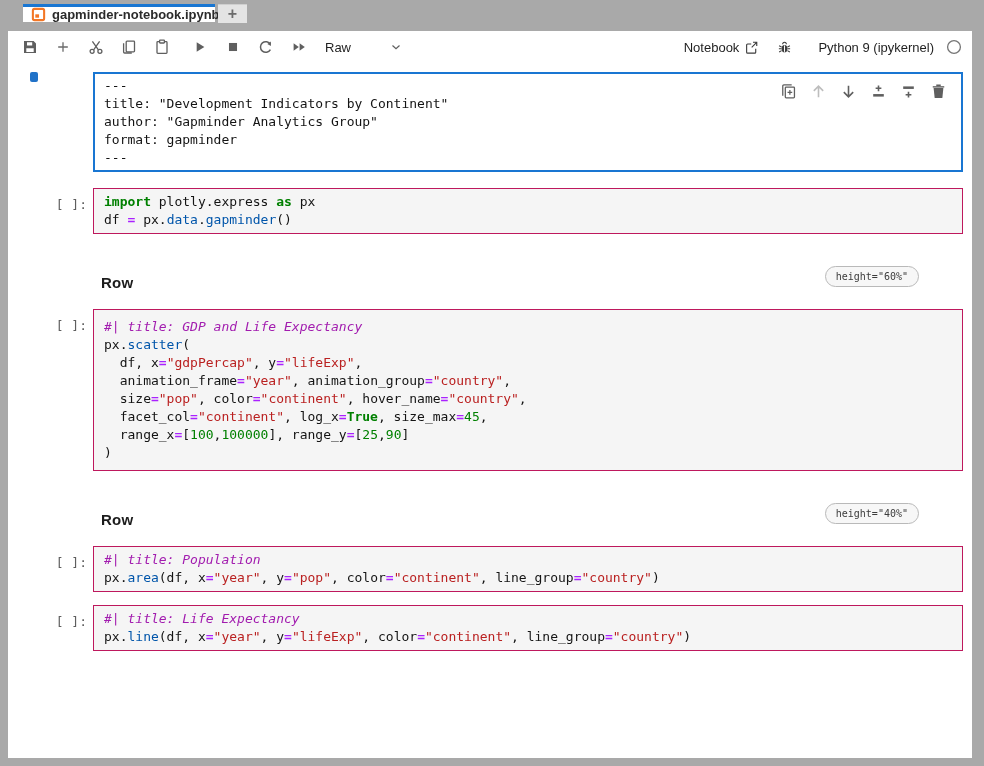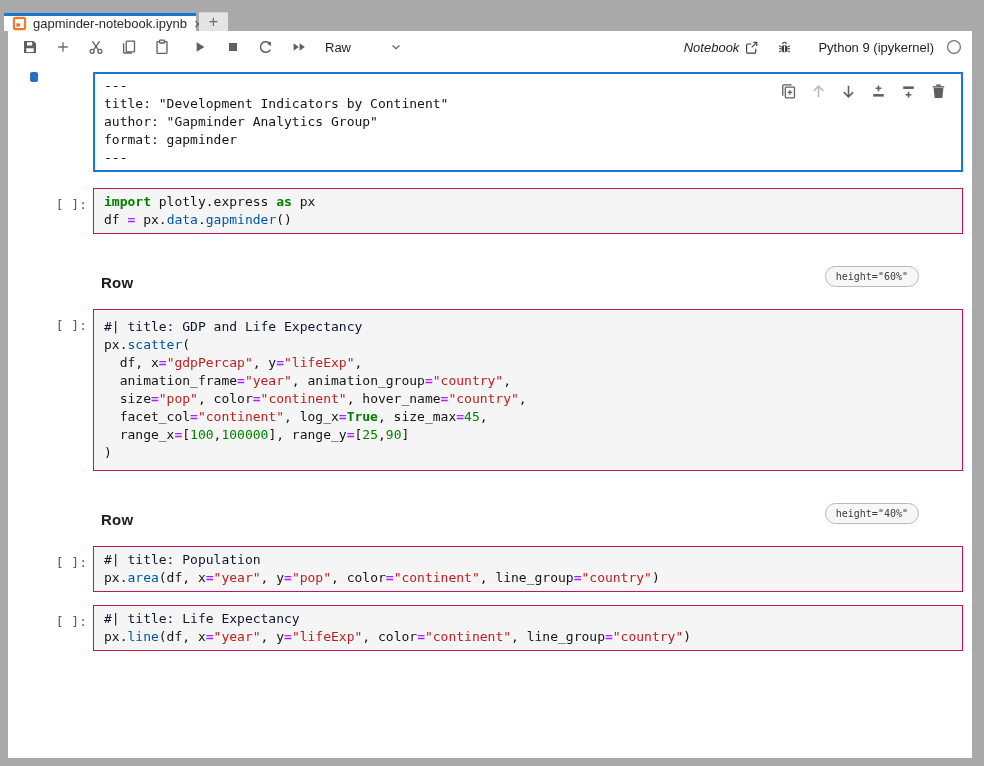--- a/index.html
+++ b/index.html
@@ -1,34 +1,34 @@
 <!DOCTYPE html>
 <html><head>
 <meta charset="utf-8">
 <style>
   * { margin:0; padding:0; box-sizing:border-box; }
   html,body { width:984px; height:766px; }
   body { background:#a9a9a9; font-family:"Liberation Sans", sans-serif; position:relative; overflow:hidden; }
 
   
-  .tabbar { position:absolute; left:4px; top:4px; right:12px; height:27px; display:flex; align-items:flex-end; }
+  .tabbar { position:absolute; left:23px; top:4px; right:12px; height:27px; display:flex; align-items:flex-start;font-weight:bold; }
   .tab { background:#ffffff; border-top:3px solid #1976d2; display:flex; align-items:center; gap:6px; padding:0 9px 0 8px; width:192px; }
   .tab-title { font-size:13px; color:#2b2b2b; white-space:nowrap; }
   .tab-close { font-size:15px; color:#5f5f5f; line-height:1; cursor:pointer; padding:0 1px; }
   .newtab { background:#e4e4e4; width:29px; margin-left:3px; display:flex; align-items:center; justify-content:center; color:#6b6b6b; font-size:16px; border-top:1px solid #cfcfcf; }
 
   
   .toolbar { position:absolute; left:8px; top:31px; right:12px; height:33px; background:#fff; border-bottom:1px solid #c6c6c6; display:flex; align-items:center; padding:0 10px 0 8px; }
   .tbtn { width:28px; height:24px; display:flex; align-items:center; justify-content:center; flex:none; cursor:pointer; }
   .tb-gap { width:5px; flex:none; }
   .celltype { display:flex; align-items:center; margin-left:12px; cursor:pointer; }
   .celltype-label { font-size:13px; color:#1f1f1f; }
   .celltype .chev { margin-left:38px; display:flex; align-items:center; }
   .toolbar-right { margin-left:auto; display:flex; align-items:center; gap:10px; }
-  .nb-label { font-size:13px; color:#1f1f1f; display:flex; align-items:center; gap:5px; cursor:pointer;font-style:italic; }
+  .nb-label { font-size:13px; color:#1f1f1f; display:flex; align-items:center; gap:5px; cursor:pointer; }
   .kernel-label { font-size:13px; color:#1f1f1f; margin-left:8px; }
   .bug { margin:0 8px; cursor:pointer; display:flex; }
   .kcircle { margin-left:2px; display:flex; cursor:pointer; }
 
   
   .notebook { position:absolute; left:8px; top:60px; right:12px; bottom:8px; background:#fff; overflow:hidden; padding-top:12px; }
   .cell { display:flex; align-items:flex-start; margin-bottom:16px; }
   .gutter { width:85px; flex:none; position:relative; min-height:10px; }
   .collapser { position:absolute; left:22px; top:0; bottom:0; width:8px; border-radius:2px; background:transparent; cursor:pointer; }
   .collapser.active { background:#2172c8; }
@@ -36,21 +36,21 @@
   .input { flex:1; margin-right:9px; background:#f5f5f5; border:1px solid #be185d; position:relative; }
   .input.active { background:#ffffff; border:2px solid #1976d2; }
   .code { font-family:"DejaVu Sans Mono", monospace; font-size:13px; line-height:18px; padding:4px 10px; color:#141414; white-space:pre; }
   .input.active .code { padding:3px 9px; }
 
   .tok-kw  { color:#008000; font-weight:bold; }
   .tok-op  { color:#AA22FF; font-weight:bold; }
   .tok-str { color:#BA2121; }
   .tok-num { color:#008000; }
   .tok-fn  { color:#0055aa; }
-  .tok-cm  { color:#0f172a; }
+  .tok-cm  { color:#a21caf; font-style:italic; }
   .tok-tx  { color:#141414; }
 
   
   .cell-toolbar { position:absolute; top:7px; right:12px; display:flex; gap:9px; }
   .ctbtn { width:21px; height:21px; display:flex; align-items:center; justify-content:center; cursor:pointer; }
   .ctbtn.disabled { cursor:default; }
 
   
   .cell.md { margin:0 0 14px 0; }
   .md-body { flex:1; margin-right:9px; position:relative; padding:16px 0 4px 8px; }

